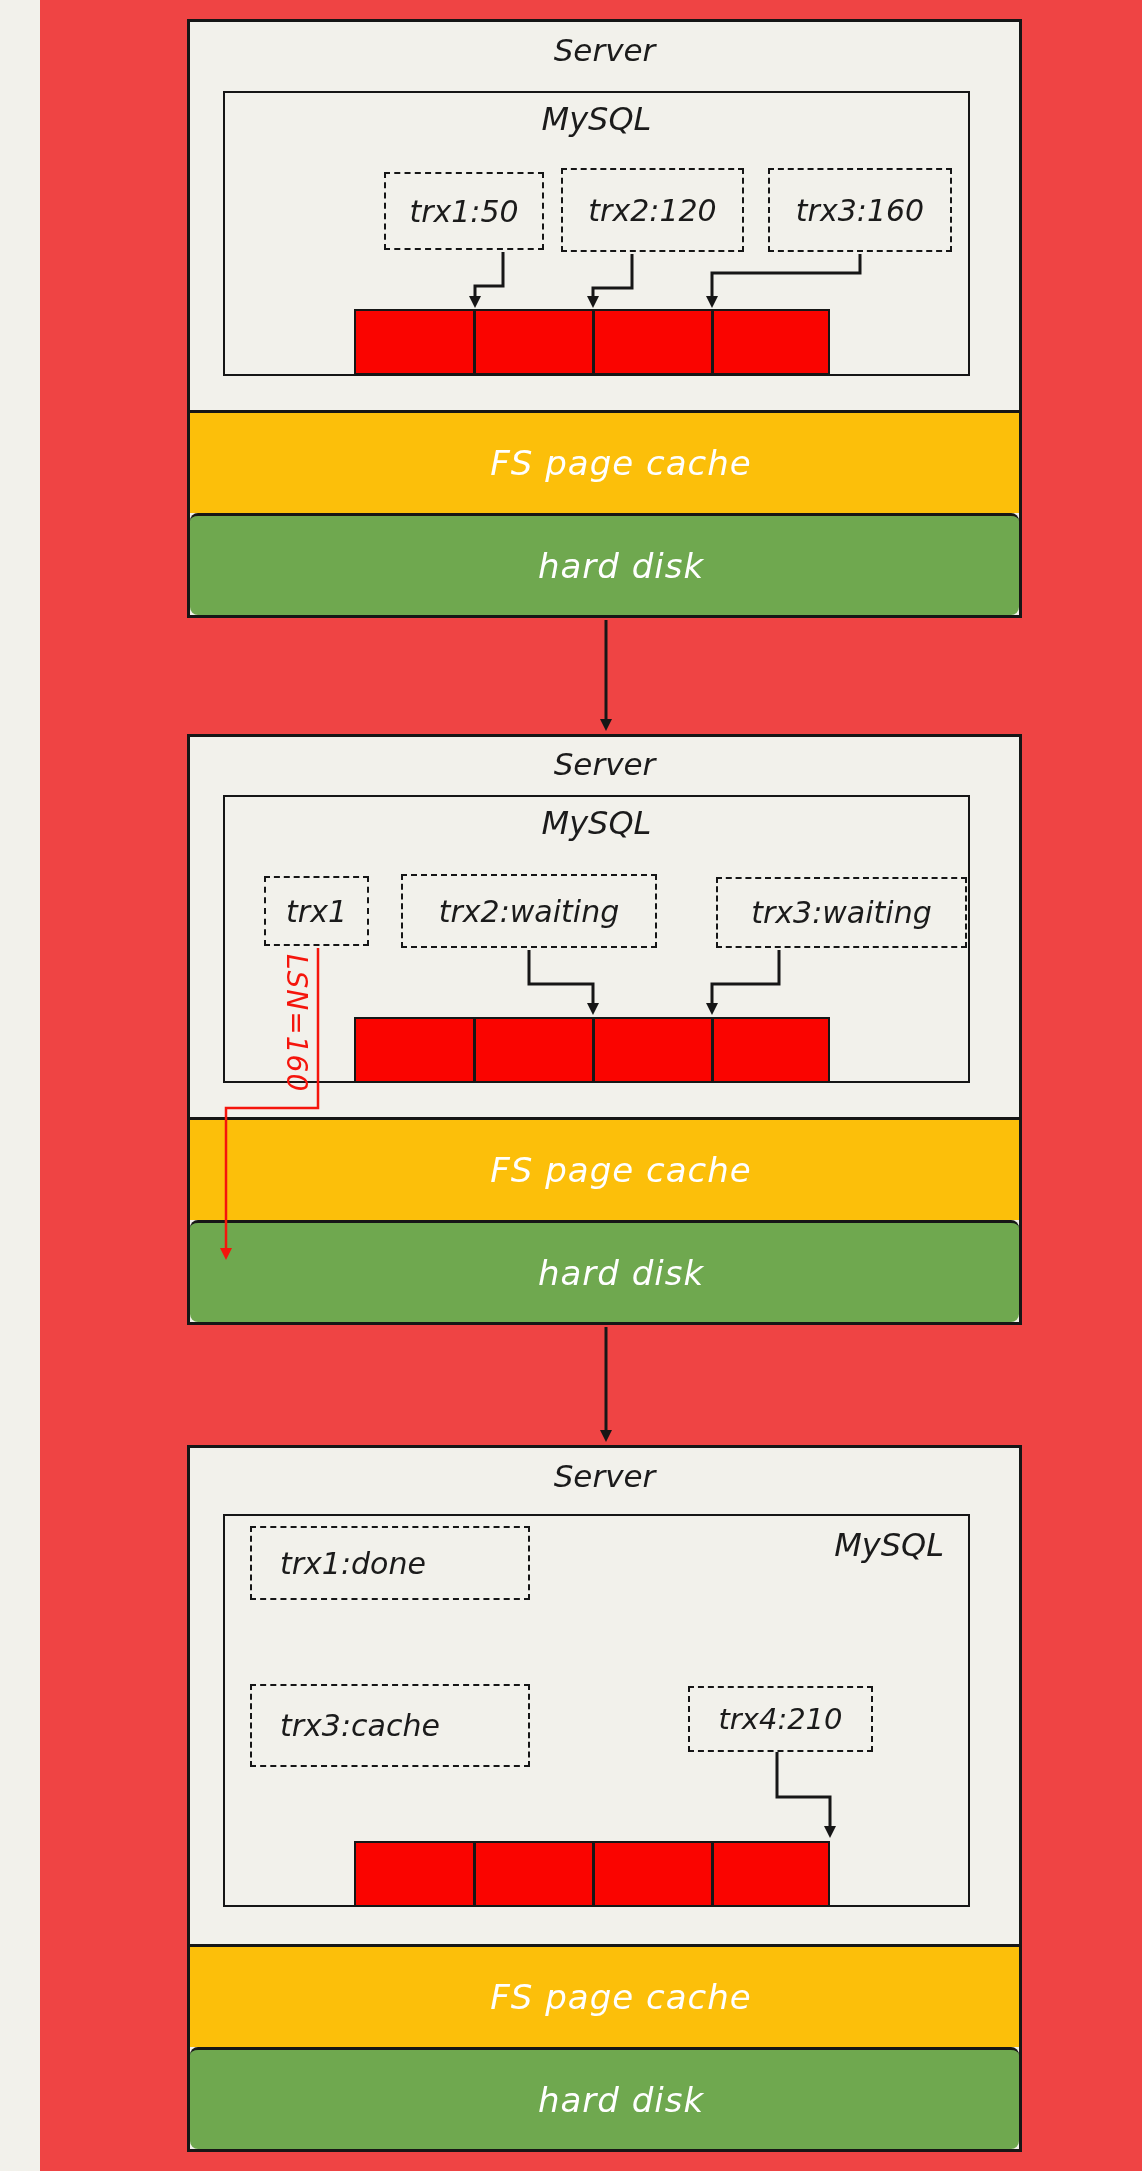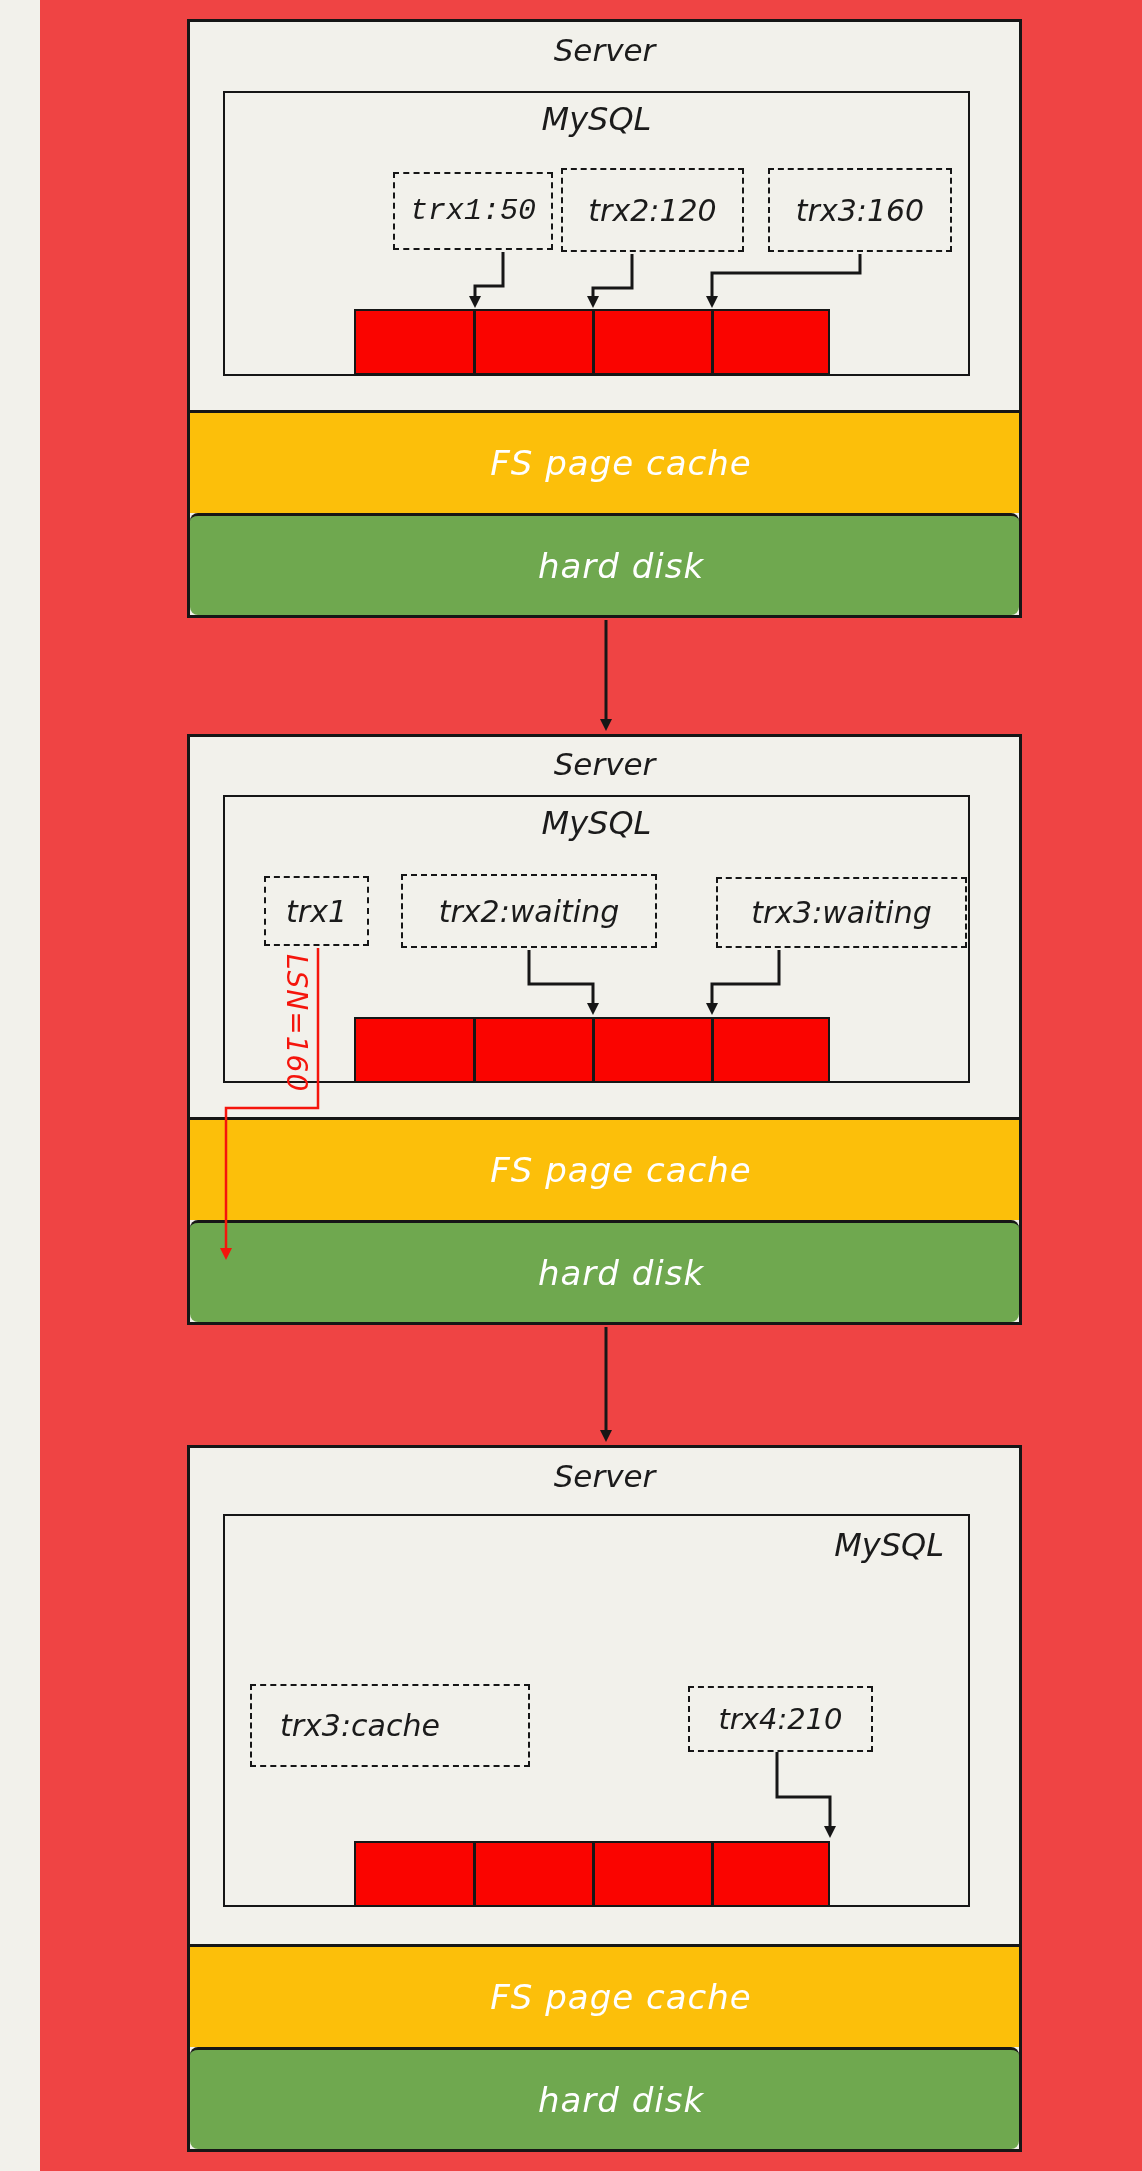--- a/index.html
+++ b/index.html
@@ -81,21 +81,21 @@
     display: flex;
     align-items: center;
     justify-content: center;
     font-size: 30px;
     background: #F2F1EB;
     white-space: nowrap;
   }
   .dash-box.left-text { justify-content: flex-start; padding-left: 28px; }
 
   
-  #p1-trx1 { left: 203px; top: 150px; width: 160px; height: 78px; font-family: Liberation Mono, monospace; }
+  #p1-trx1 { left: 194px; top: 150px; width: 160px; height: 78px; }
   #p1-trx2 { left: 371px; top: 146px; width: 183px; height: 84px; }
   #p1-trx3 { left: 578px; top: 146px; width: 184px; height: 84px; }
   
   #p2-trx1 { left:  74px; top: 139px; width: 105px; height: 70px; }
   #p2-trx2 { left: 211px; top: 137px; width: 256px; height: 74px; }
   #p2-trx3 { left: 526px; top: 140px; width: 251px; height: 71px; }
   
   #p3-trx1 { left:  60px; top:  78px; width: 280px; height: 74px; }
   #p3-trx2 { left:  60px; top: 150px; width: 280px; height: 88px; }
   #p3-trx3 { left:  60px; top: 236px; width: 280px; height: 83px; }
@@ -202,20 +202,23 @@
     <div class="band band-disk">
       <span class="band-label">hard disk</span>
     </div>
   </div>
 
   <div class="panel" id="panel3">
     <div class="white-area">
       <div class="server-label">Server</div>
       <div class="mysql-box">
         <div class="mysql-label top-right">MySQL</div>
+      </div>
+      <div class="dash-box left-text" id="p3-trx1">
+        <span>trx1:done</span>
       </div>
       <div class="dash-box left-text" id="p3-trx3">
         <span>trx3:cache</span>
       </div>
       <div class="dash-box" id="p3-trx4">
         <span>trx4:210</span>
       </div>
       <div class="log-buffer">
         <div class="seg-divider s1"></div>
         <div class="seg-divider s2"></div>

